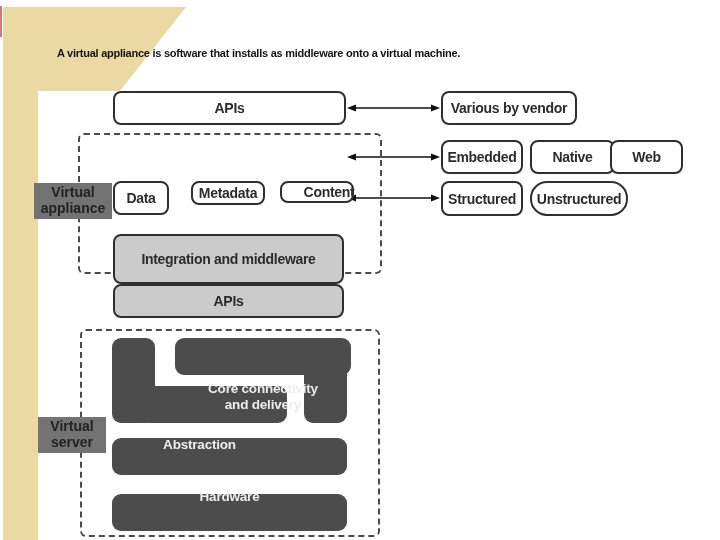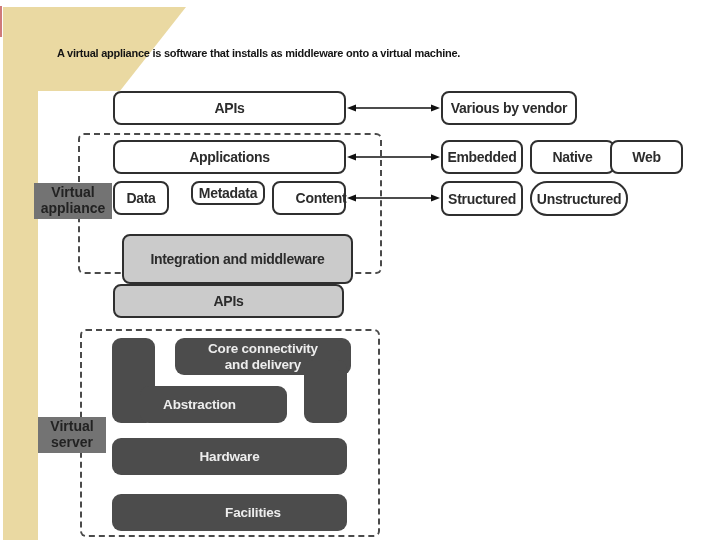--- a/index.html
+++ b/index.html
@@ -24,21 +24,21 @@
     background:#fff;display:flex;align-items:center;justify-content:center;
     font-size:14px;font-weight:bold;color:#2c2c2c;letter-spacing:-0.3px;white-space:nowrap;
   }
   .bx.gray{background:var(--graybox,#cbcbcb);}
   .dark{
     position:absolute;background:var(--darkbox,#4c4c4c);border-radius:9px;
   }
   .darklabel{
     position:absolute;display:flex;flex-direction:column;align-items:center;justify-content:center;
     font-size:13.5px;font-weight:bold;color:#ededed;letter-spacing:-0.2px;line-height:1.15;
-    text-align:center;white-space:nowrap;
+    text-align:center;white-space:nowrap;margin-top:40px;
   }
   .grp{
     position:absolute;box-sizing:border-box;border:2px dashed var(--dashed,#4a4a4a);border-radius:6px;
     background:transparent;
   }
   .grplabel{
     position:absolute;background:#737373;display:flex;flex-direction:column;align-items:center;justify-content:center;
     font-size:14px;font-weight:bold;color:#222;line-height:1.12;text-align:center;
   }
   .arrow{position:absolute;}
@@ -77,25 +77,24 @@
     <polygon points="1,6 10,2.4 10,9.6" fill="#111"></polygon>
     <polygon points="94,6 85,2.4 85,9.6" fill="#111"></polygon>
   </svg>
   <svg class="arrow" style="left:346px;top:192px;" width="95" height="12" viewBox="0 0 95 12">
     <line x1="8" y1="6" x2="87" y2="6" stroke="#111" stroke-width="1.6"></line>
     <polygon points="1,6 10,2.4 10,9.6" fill="#111"></polygon>
     <polygon points="94,6 85,2.4 85,9.6" fill="#111"></polygon>
   </svg>
 
   <div class="bx" style="left:113px;top:91px;width:233px;height:34px;">APIs</div>
-  <div class="bx" style="left:113px;top:140px;width:233px;height:34px;">Applications</div>
   <div class="bx" style="left:113px;top:181px;width:56px;height:34px;">Data</div>
   <div class="bx" style="left:191px;top:181px;width:74px;height:24px;">Metadata</div>
-  <div class="bx" style="left:272px;top:181px;width:74px;height:34px;padding-left:24px;">Content</div>
-  <div class="bx gray" style="left:122px;top:234px;width:231px;height:50px;">Integration and middleware</div>
+  <div class="bx" style="left:280px;top:181px;width:74px;height:22px;padding-left:24px;">Content</div>
+  <div class="bx gray" style="left:113px;top:234px;width:231px;height:50px;">Integration and middleware</div>
   <div class="bx gray" style="left:113px;top:284px;width:231px;height:34px;">APIs</div>
 
   <div class="bx" style="left:441px;top:91px;width:136px;height:34px;">Various by vendor</div>
   <div class="bx" style="left:441px;top:140px;width:82px;height:34px;">Embedded</div>
   <div class="bx" style="left:530px;top:140px;width:85px;height:34px;">Native</div>
   <div class="bx" style="left:610px;top:140px;width:73px;height:34px;">Web</div>
   <div class="bx" style="left:441px;top:181px;width:82px;height:35px;">Structured</div>
   <div class="bx" style="left:530px;top:181px;width:98px;height:35px;border-radius:17px;">Unstructured</div>
 
   <div class="dark" style="left:112px;top:338px;width:43px;height:85px;"></div>

